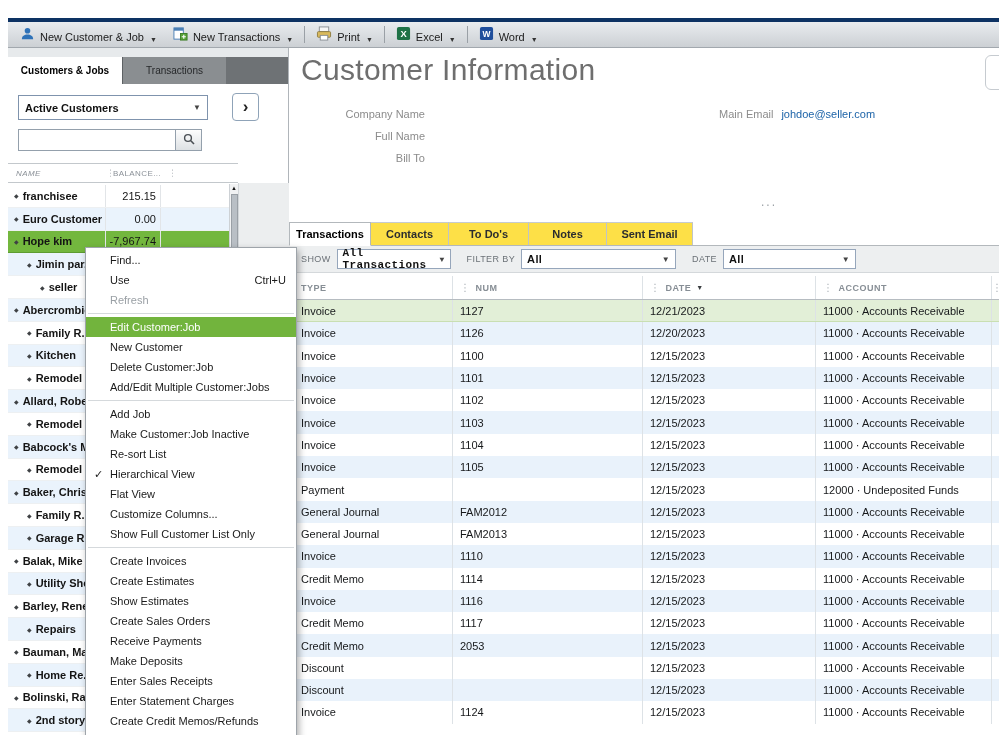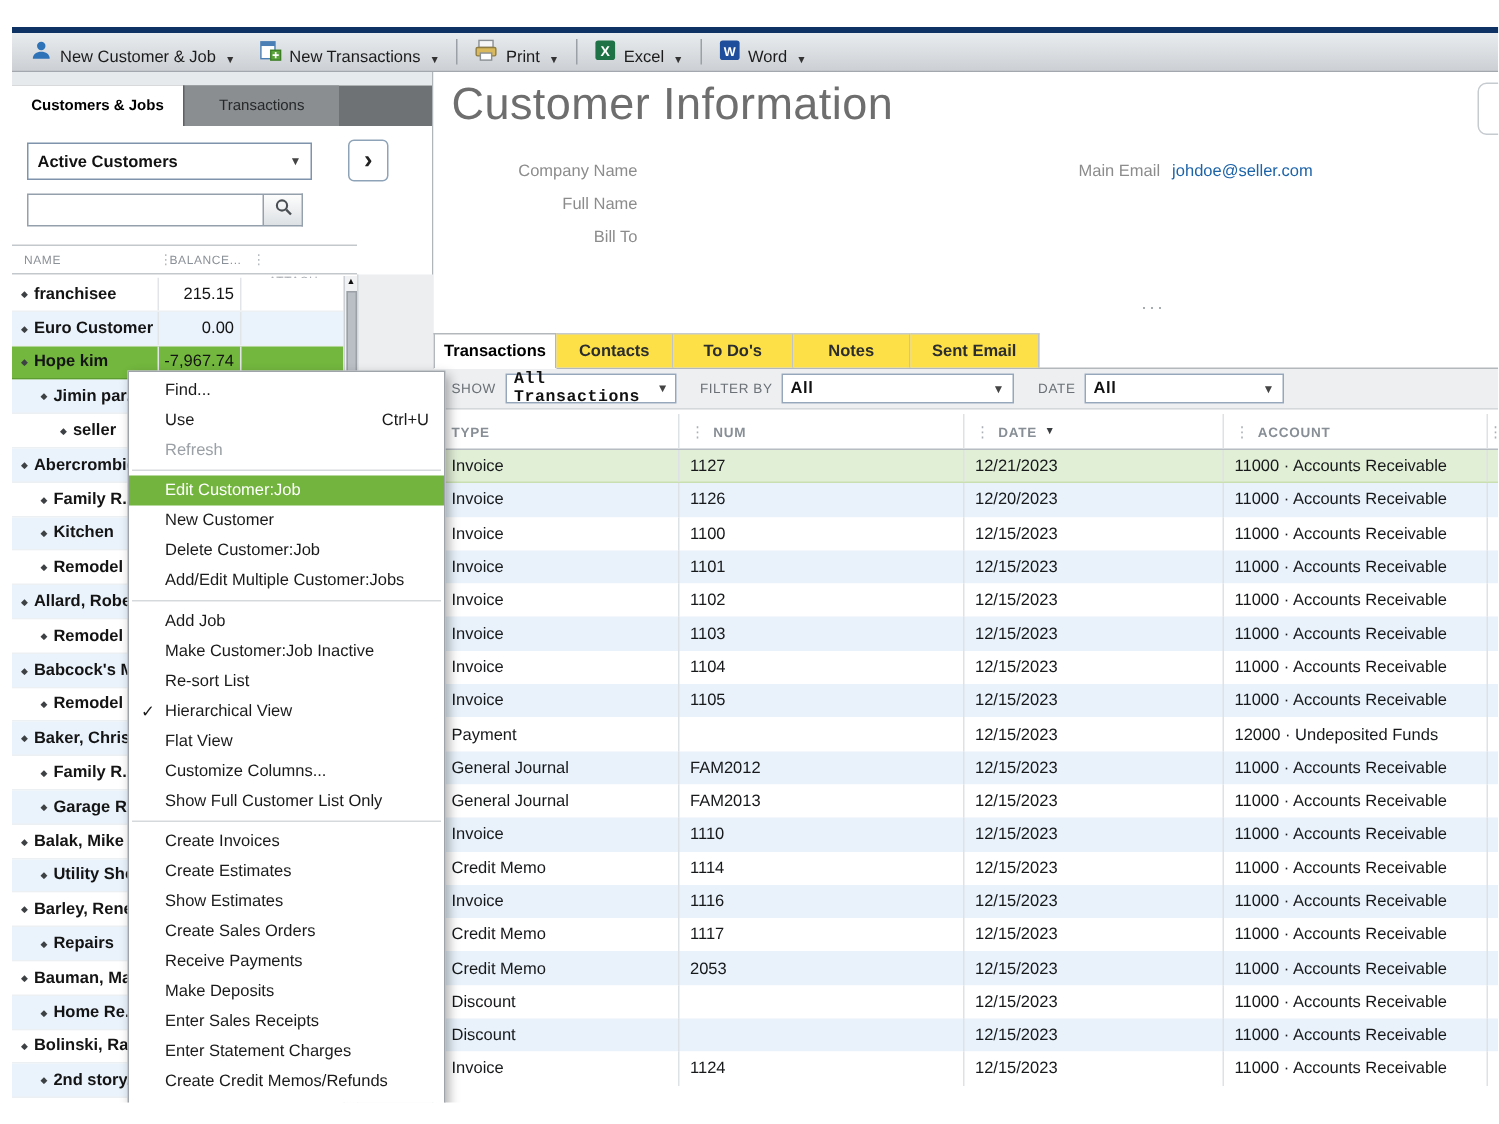--- a/index.html
+++ b/index.html
@@ -22,21 +22,21 @@
   .side-tab.active { background:#fff; font-weight:bold; color:#000; width:114px; }
   .side-tab.inactive { background:#8a8e91; color:#26282a; width:104px; border-left:1px solid #5d6164; }
   .combo { display:flex; align-items:center; background:#fff; border:1px solid #7f93ad; font-size:11px; font-weight:bold; padding:0 6px; color:#111; }
   .combo .caret { font-size:8px; color:#444; margin-left:auto; }
   #activeCombo { position:absolute; left:10px; top:47px; width:190px; height:25px;justify-content:space-between; }
   .fwd-btn { position:absolute; left:224px; top:45px; width:27px; height:28px; border:1px solid #8fa3b8; border-radius:4px; background:#fff; font-size:17px; font-weight:bold; color:#222; display:flex; align-items:center; justify-content:center; }
   .search-row { position:absolute; left:10px; top:81px; display:flex; }
   .search-input { width:158px; height:22px; border:1px solid #94a0ac; background:#fff; font-size:11px; padding:0 4px; outline:none; }
   .search-btn { width:26px; height:22px; border:1px solid #94a0ac; border-left:none; background:linear-gradient(#fdfdfd,#dde1e4); display:flex; align-items:center; justify-content:center; }
   .list-header { position:absolute; left:0; top:115px; width:230px; height:20px; border-top:1px solid #c3c8cc; border-bottom:1px solid #c3c8cc; display:flex; align-items:center; font-size:8px; color:#8b9198; letter-spacing:.4px; background:#fff; }
-  .lh-name { width:98px; padding-left:8px; }
+  .lh-name { width:98px; padding-left:8px;font-style:italic; }
   .lh-bal { width:55px; text-align:left; }
   .lh-att { width:60px; padding-left:4px;margin-top:28px; }
   .lh-sep { color:#b4b9be; font-size:9px; width:7px; }
   .side-rightzone { position:absolute; left:230px; top:135px; bottom:0; width:51px; background:#ecveee; background:#eceeef; border-left:1px solid #d2d6d9; }
   .side-scroll { position:absolute; left:221px; top:136px; bottom:0; width:9px; background:#f1f2f3; border-left:1px solid #cdd1d5; }
   .side-scroll .arrow { font-size:6px; color:#111; text-align:center; line-height:9px; }
   .side-scroll .thumb { position:absolute; left:1px; top:10px; width:7px; height:55px; background:#b9bfc5; border:1px solid #9aa0a6; }
   .cust-list { position:absolute; left:0; top:137px; width:221px; bottom:0; overflow:hidden; font-size:11px; }
   .cust-row { display:flex; height:22.8px; align-items:center; border-bottom:1px solid #edf0f2; background:#fff; }
   .cust-row:nth-child(even) { background:#eaf3fc; }

